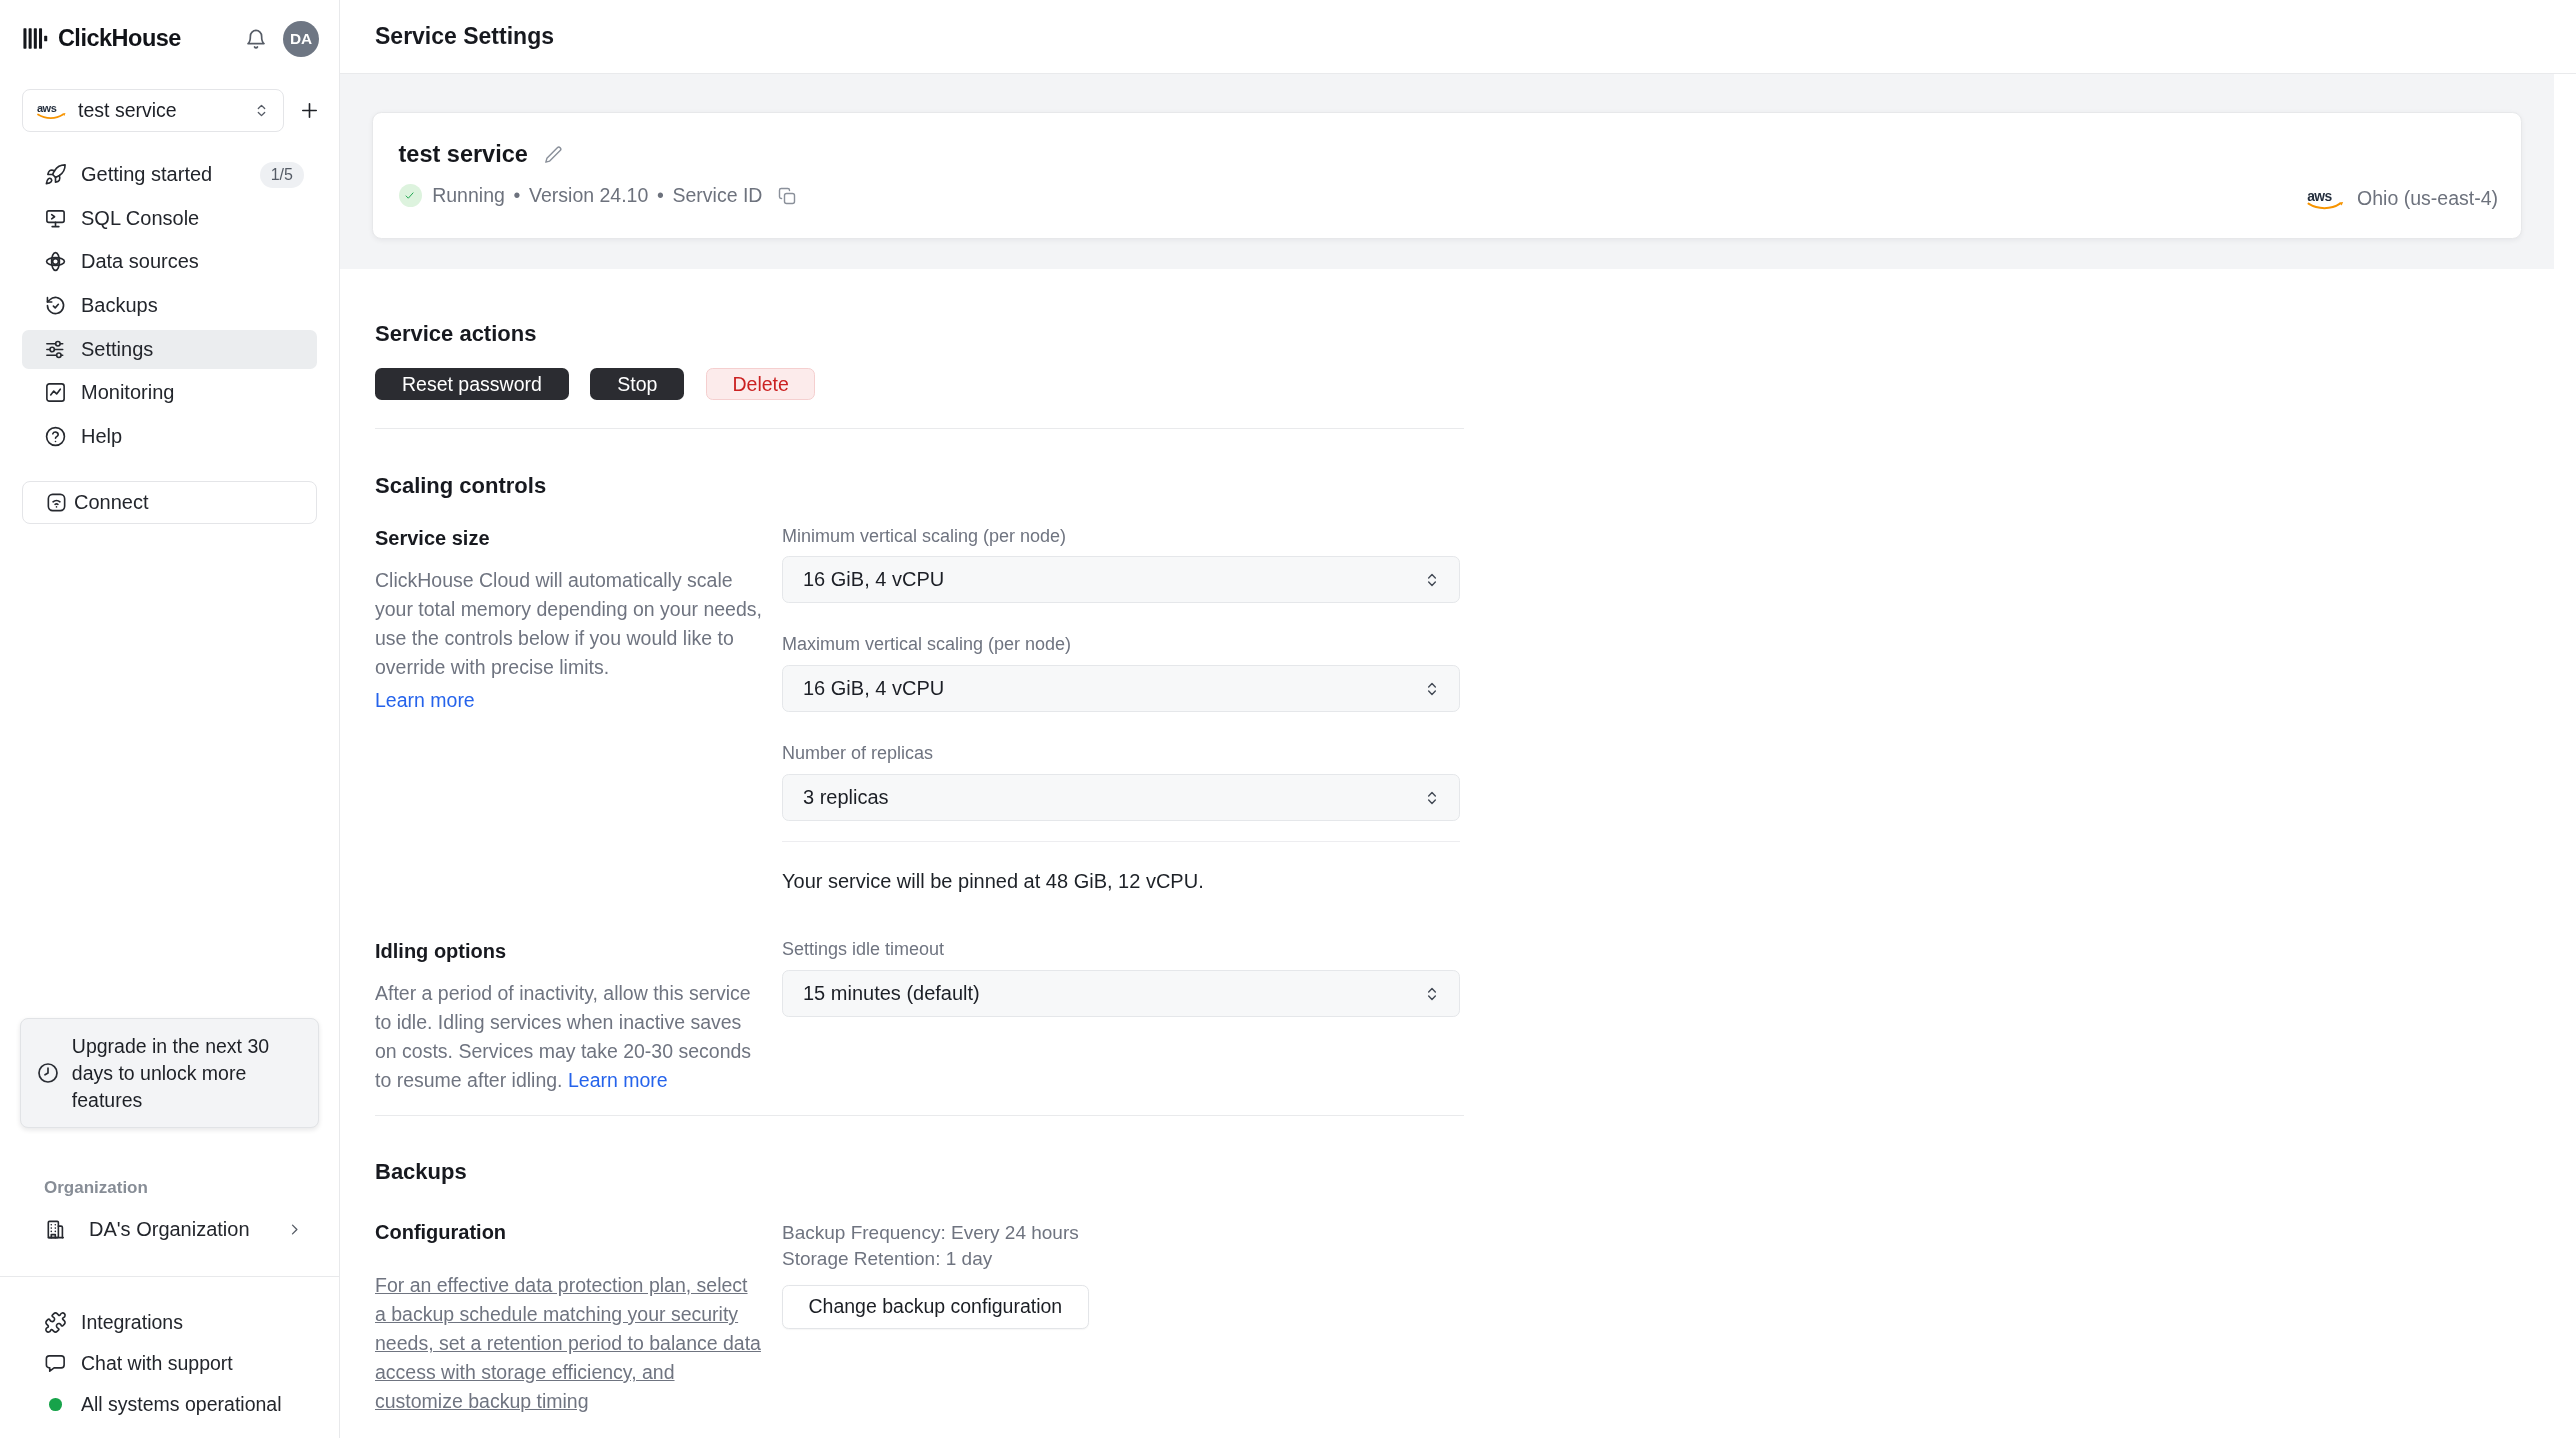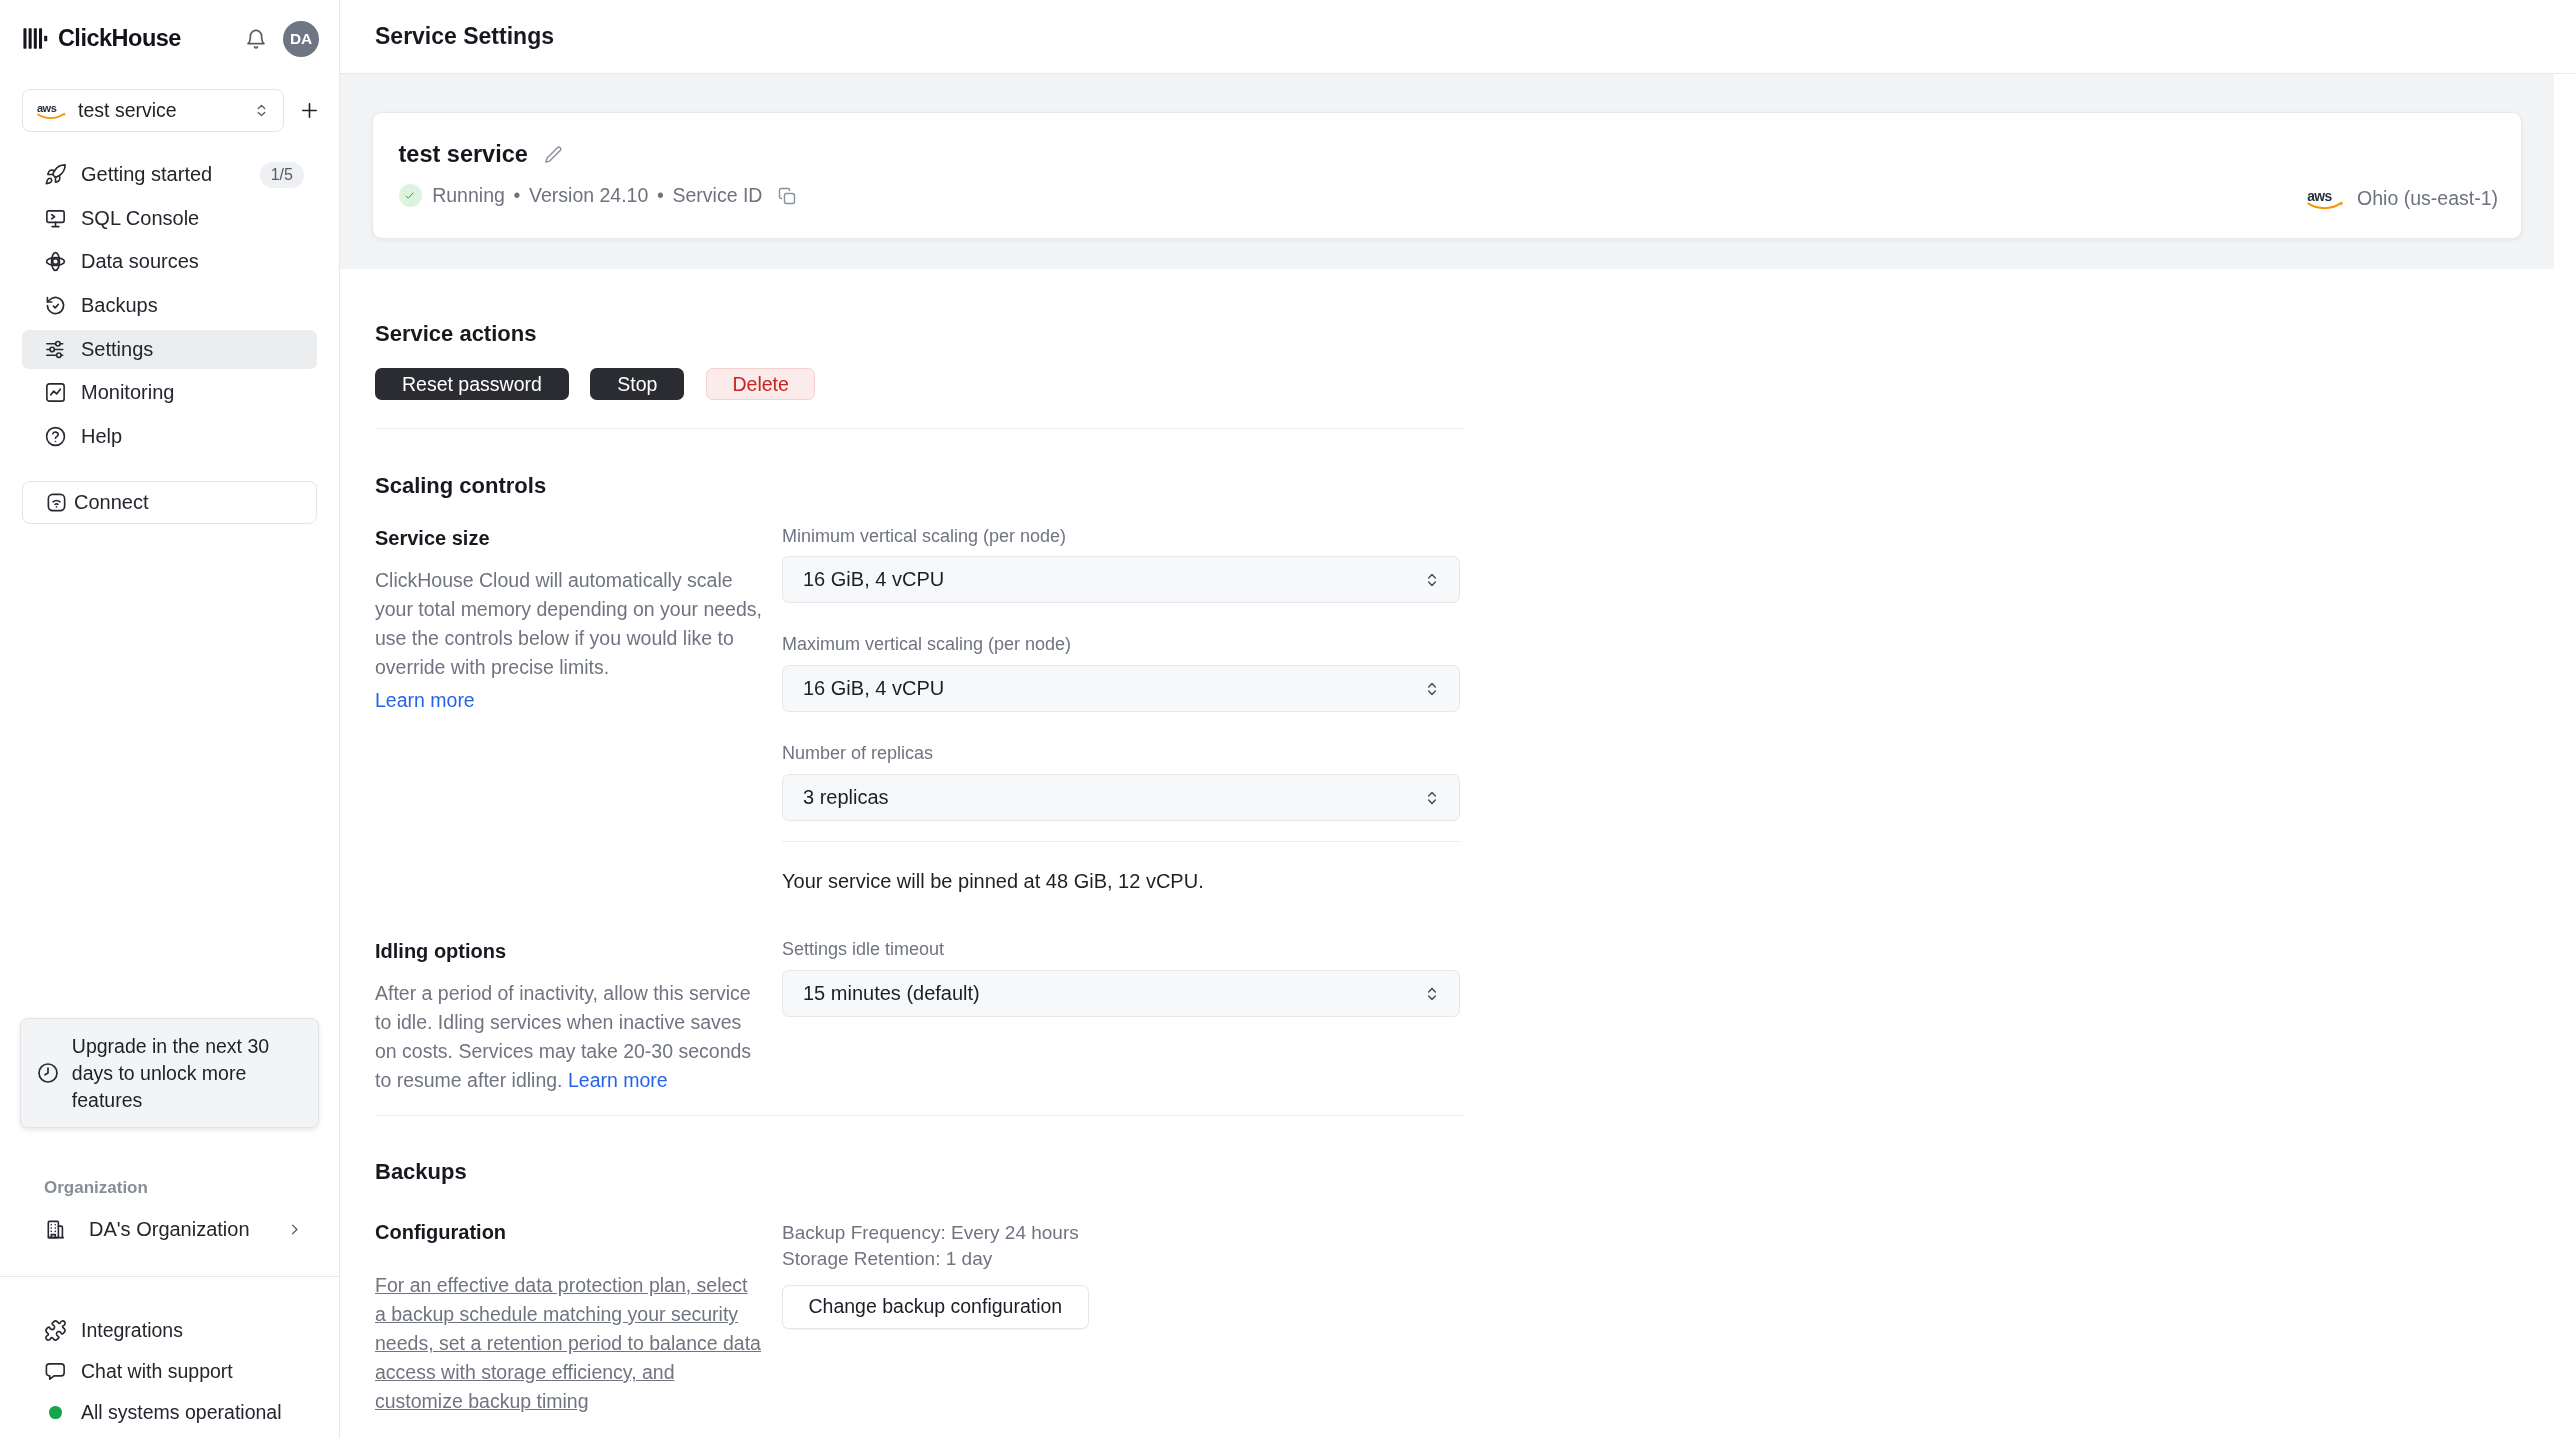--- a/index.html
+++ b/index.html
@@ -53,21 +53,21 @@
   .org-item { height: 39px; margin: 12px 22px 0 22px; padding: 0 13.4px 0 22px; border-radius: 6.7px;
     display: flex; align-items: center; gap: 22px; cursor: pointer; }
   .org-item .icon { width: 23px; height: 23px; color: #26292f; }
   .org-name { font-size: 20px; color: #23262c; }
   .chev-right { width: 19px; height: 19px; color: #565c66; margin-left: auto; }
 
   .sidebar-divider { border-top: 1.3px solid #e8e9eb; margin-top: 27px; }
 
   .bottom-list { margin: 34px 0 0 0; padding-bottom: 4px; }
   .bottom-item { height: 39px; margin: 0 22px 2px 22px; padding: 0 13.4px 0 22px; display: flex;
-    align-items: center; gap: 14px; cursor: pointer; }
+    gap: 14px; cursor: pointer; }
   .bottom-item .icon { width: 23px; height: 23px; color: #26292f; flex: 0 0 23px;
     display: flex; align-items: center; justify-content: center; }
   .bottom-label { font-size: 19.5px; color: #23262c; }
   .green-dot { width: 12.7px; height: 12.7px; border-radius: 50%; background: #17a34a; }
 
   
   .main { flex: 1; display: flex; flex-direction: column; min-width: 0; }
   .main-header { height: 74px; flex: 0 0 74px; display: flex; align-items: center; padding-left: 35px;
     border-bottom: 1.3px solid #e9eaec; background: #fff; }
   .page-title { font-size: 23px; font-weight: 700; color: #17191f; }
@@ -324,21 +324,21 @@
             <rect x="9" y="9" width="12" height="12" rx="2.5"></rect>
             <path d="M5.5 15H5a2 2 0 0 1-2-2V5a2 2 0 0 1 2-2h8a2 2 0 0 1 2 2v.5"></path>
           </svg>
         </div>
         <div class="region-block">
           <svg class="aws-logo" viewBox="0 0 62 38">
             <text x="2" y="22" font-size="22" font-weight="700" fill="#252f3e" letter-spacing="-1">aws</text>
             <path d="M4 26.5 C 19 36, 40 36, 54 26.5" fill="none" stroke="#f79400" stroke-width="3.4" stroke-linecap="round"></path>
             <path d="M53 24.5 l 6 -0.8 -2.2 5.6 z" fill="#f79400"></path>
           </svg>
-          <span class="region-text">Ohio (us-east-1)</span>
+          <span class="region-text">Ohio (us-east-4)</span>
         </div>
       </div>
     </div>
 
     <div class="content">
 
       <h2 class="section-title">Service actions</h2>
       <div class="actions-row">
         <button class="btn btn-dark">Reset password</button>
         <button class="btn btn-dark">Stop</button>

